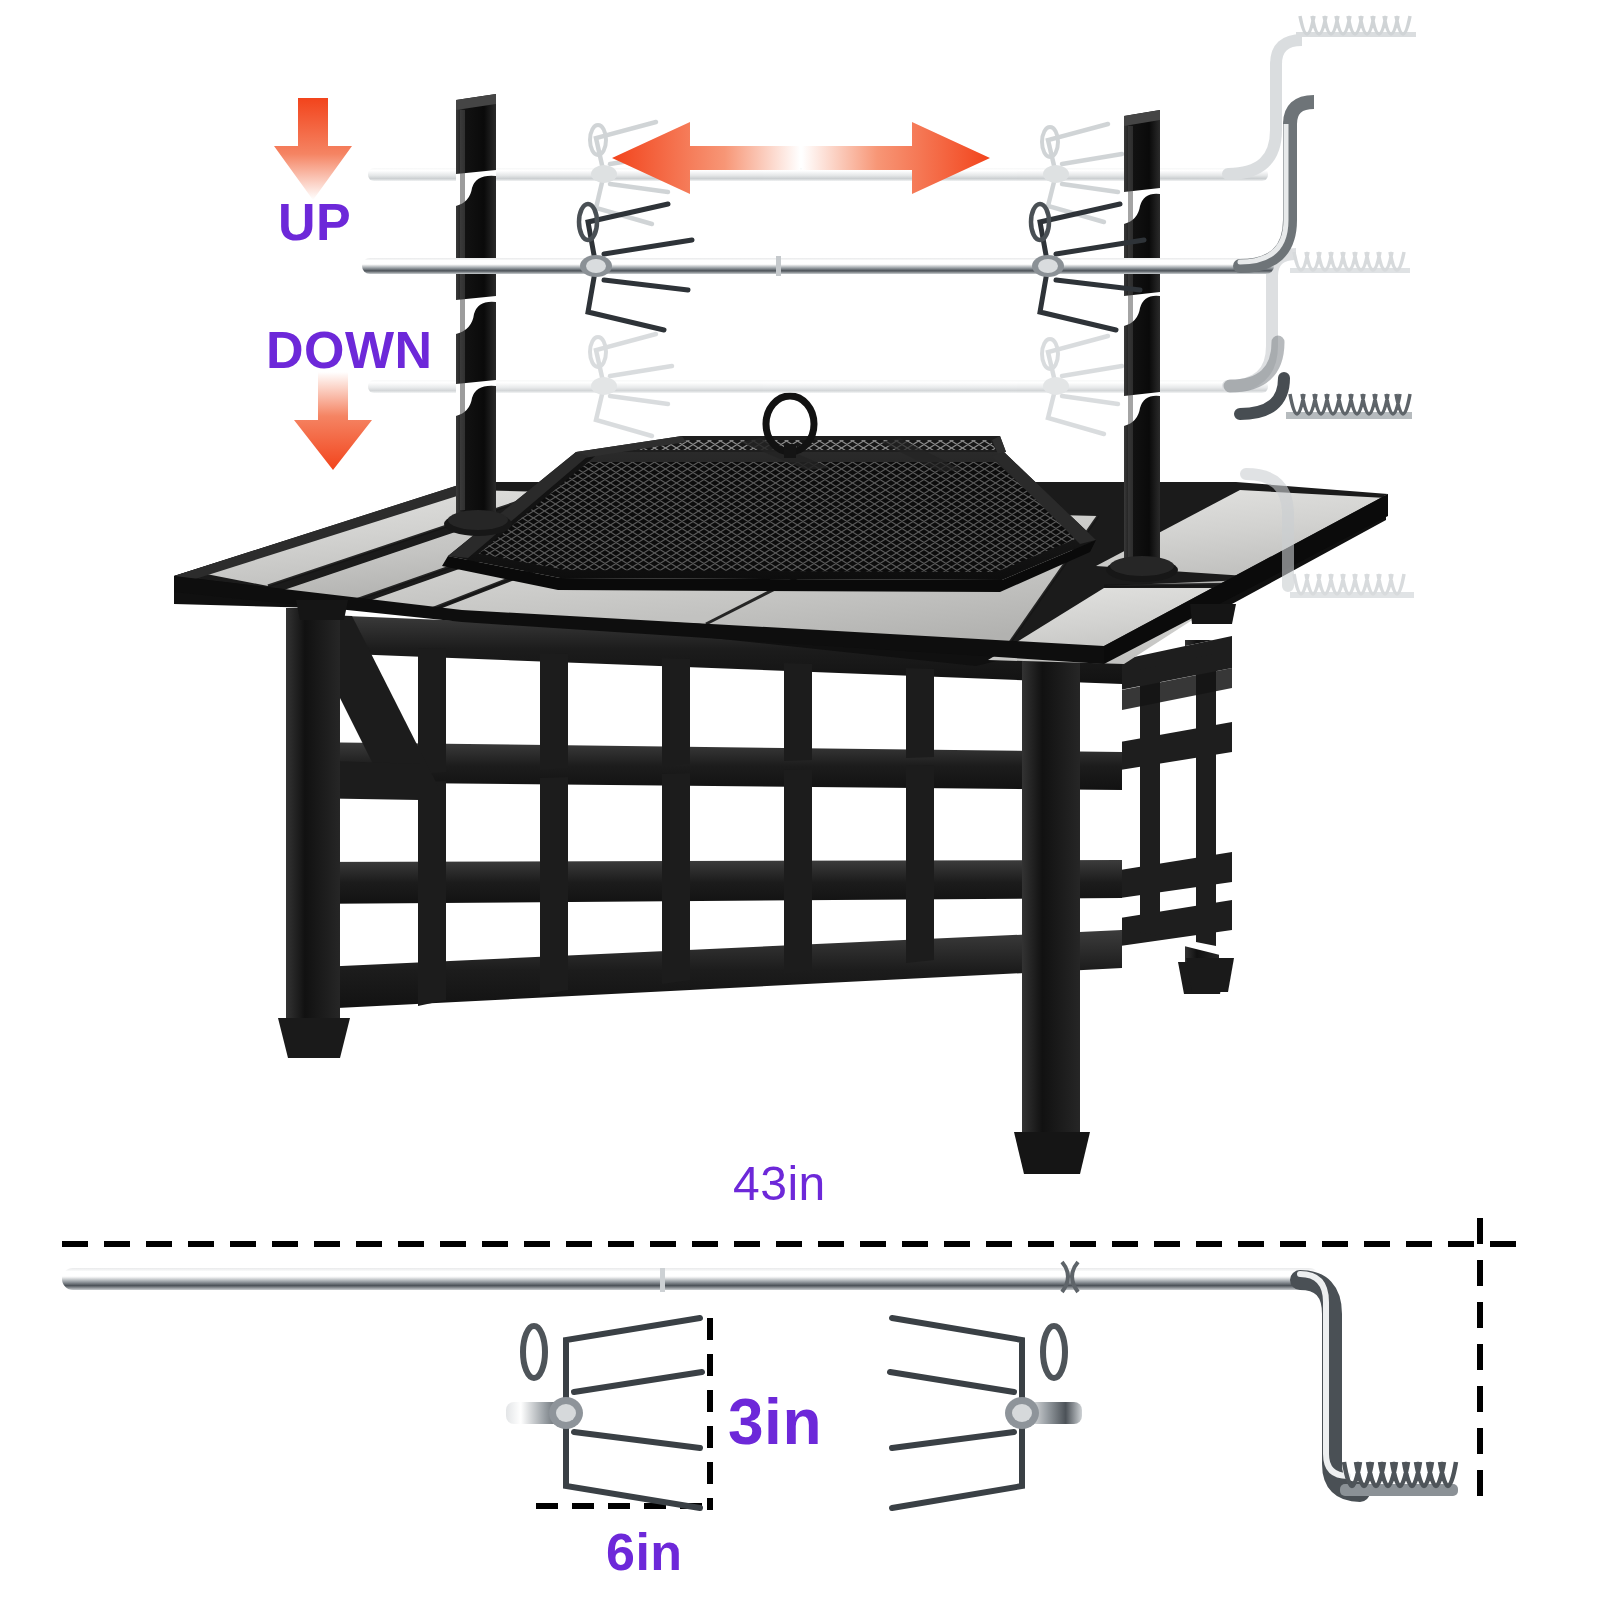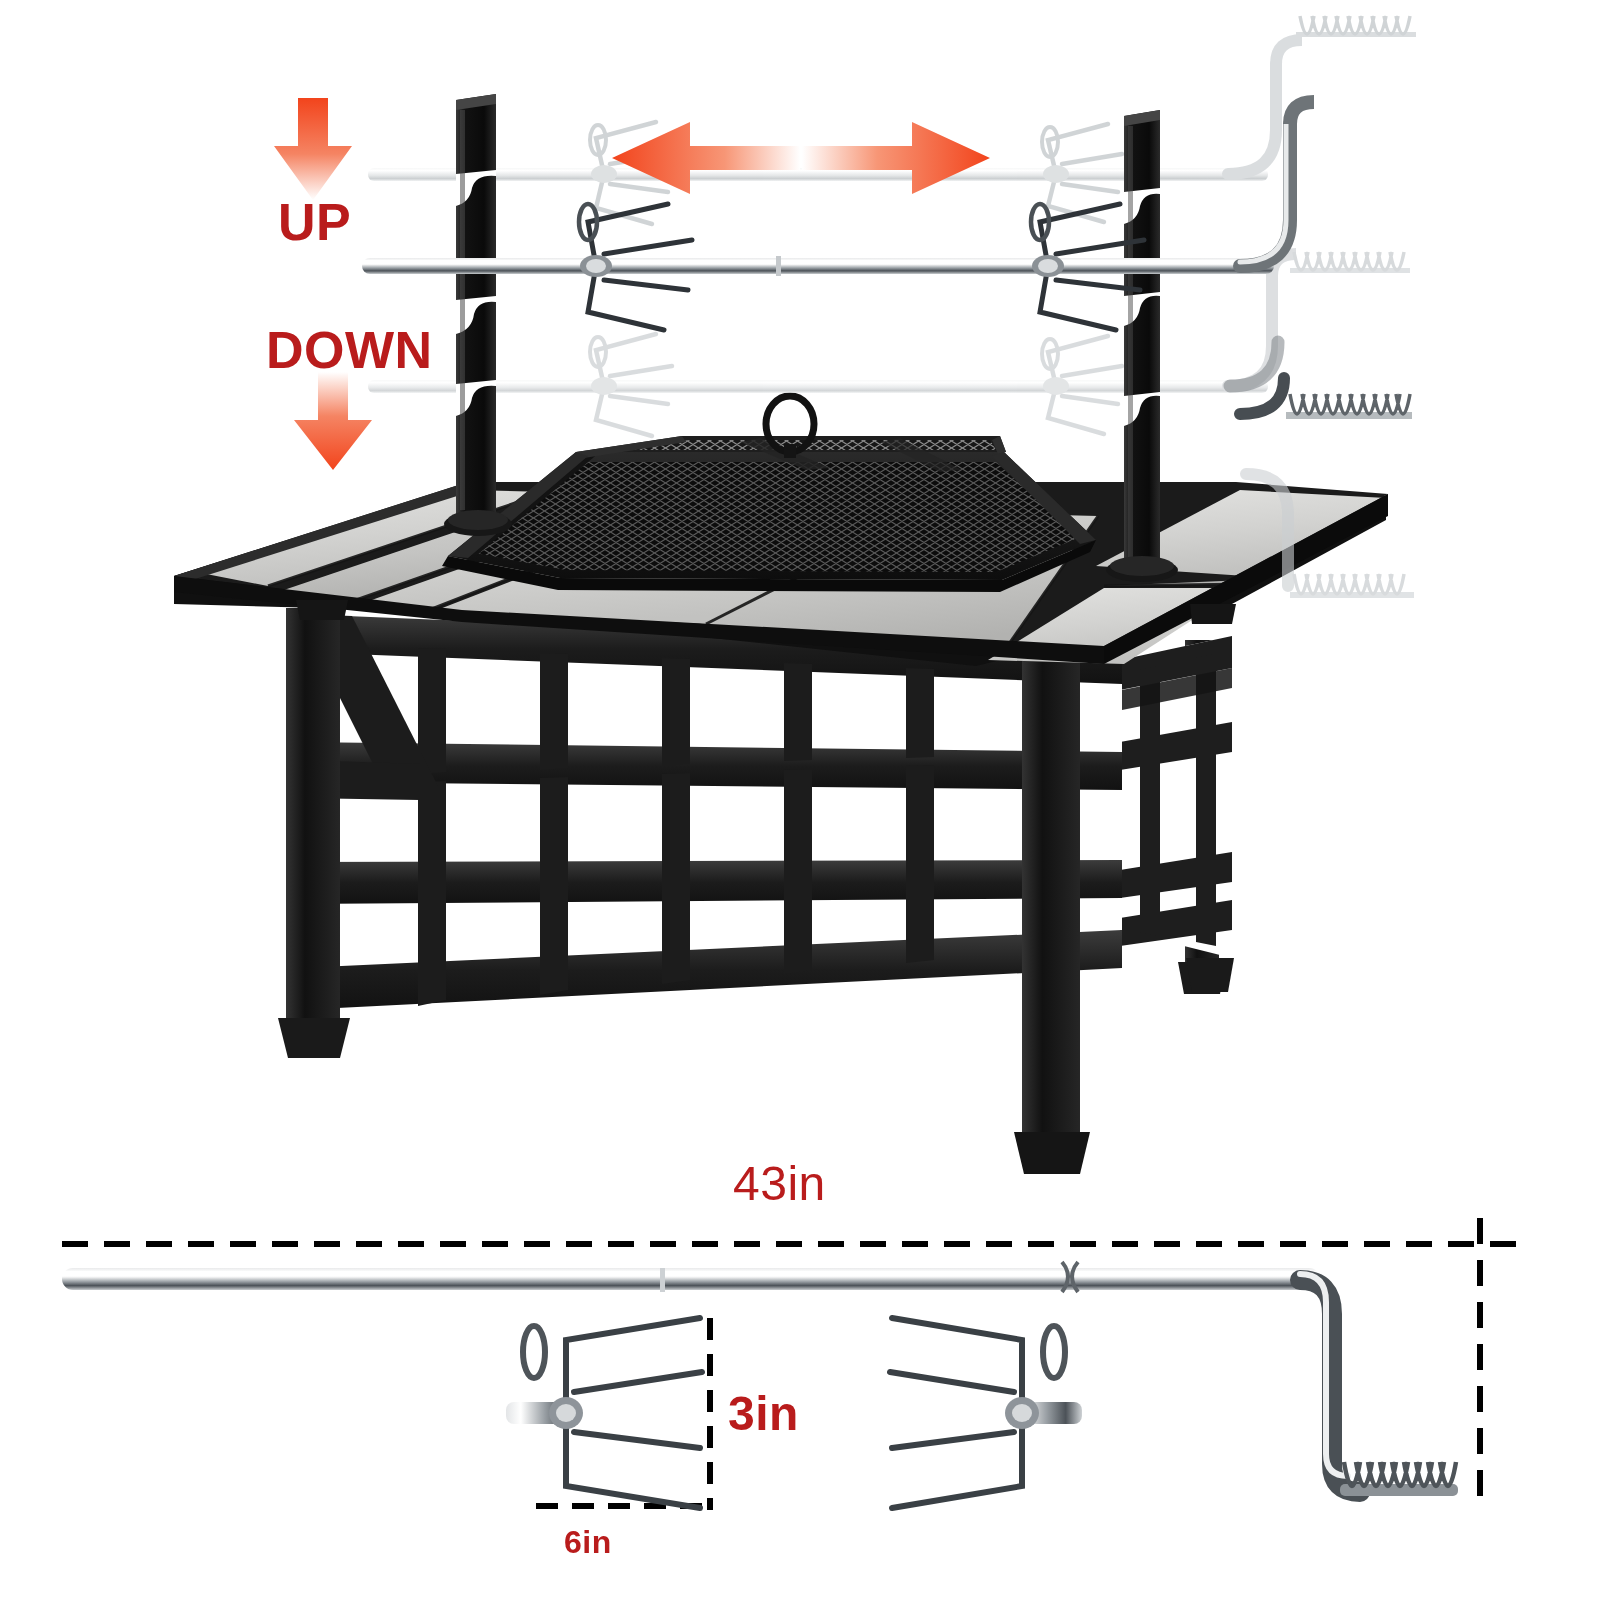--- a/index.html
+++ b/index.html
@@ -1,25 +1,25 @@
 <!DOCTYPE html>
 <html><head>
 <meta charset="utf-8">
 <style>
   html,body{margin:0;padding:0;background:#ffffff;}
   body{width:1600px;height:1600px;position:relative;overflow:hidden;
        font-family:"Liberation Sans","DejaVu Sans",sans-serif;}
   .stage{position:absolute;inset:0;}
-  .lbl{position:absolute;font-weight:700;color:#b91c1c;white-space:nowrap;
+  .lbl{position:absolute;font-weight:700;color:#6d28d9;white-space:nowrap;
        letter-spacing:.5px;line-height:1;}
   #up-label{left:278px;top:196px;font-size:52px;}
   #down-label{left:266px;top:324px;font-size:52px;}
   #dim-43-label{left:733px;top:1160px;font-size:48px;font-weight:400;}
-  #dim-3-label{left:728px;top:1390px;font-size:48px;font-weight:800;}
-  #dim-6-label{left:564px;top:1526px;font-size:32px;font-weight:800;}
+  #dim-3-label{left:728px;top:1390px;font-size:64px;font-weight:800;}
+  #dim-6-label{left:606px;top:1526px;font-size:52px;font-weight:800;}
   svg.layer{position:absolute;left:0;top:0;width:1600px;height:1600px;
             overflow:visible;pointer-events:none;}
 </style>
 </head>
 <body>
 
 <div class="stage">
 
 <svg class="layer" viewBox="0 0 1600 1600">
   <defs>

